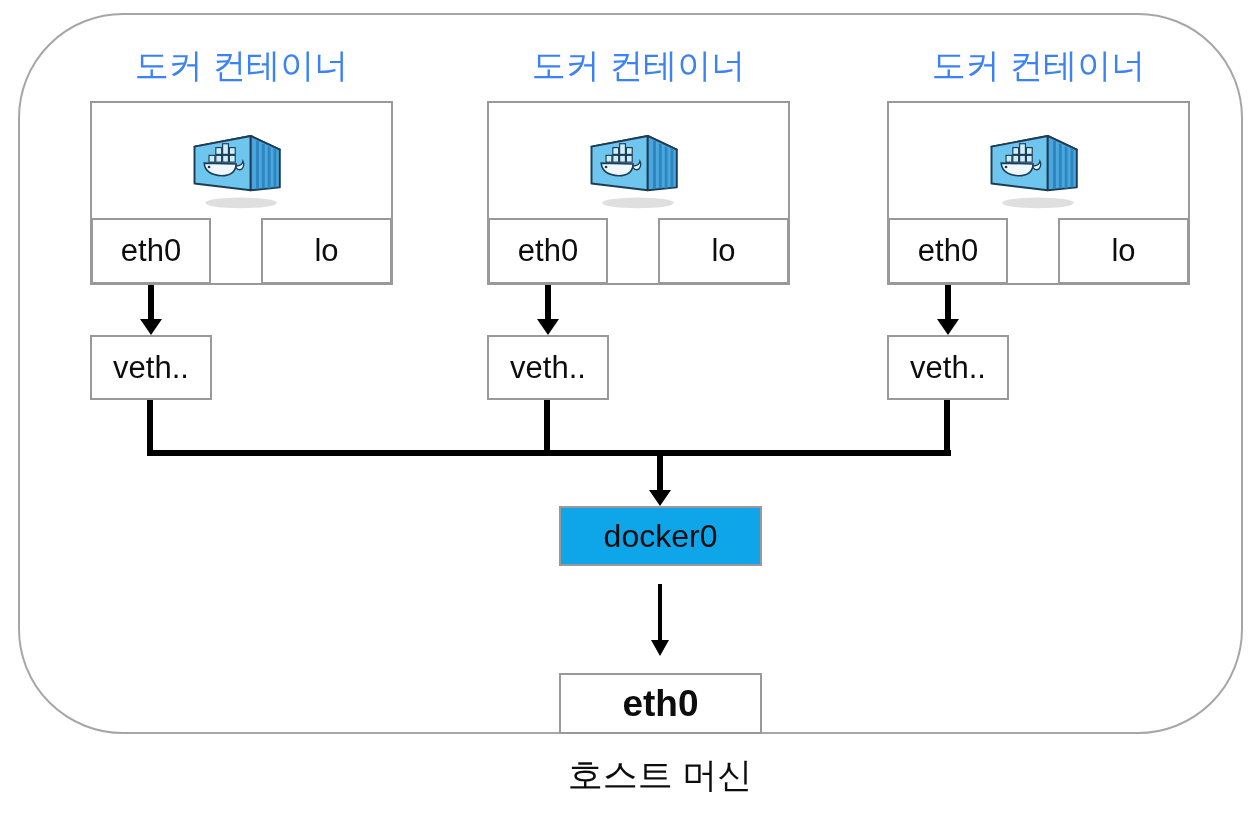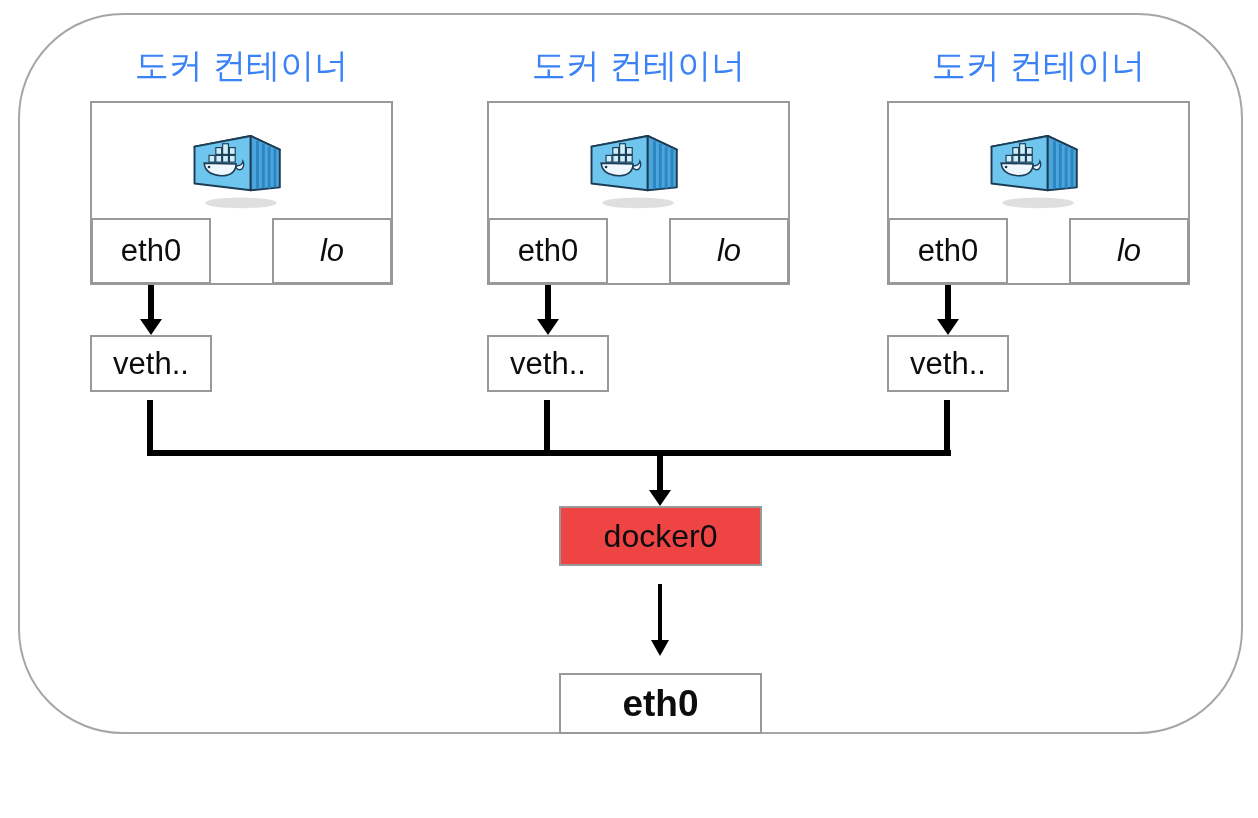--- a/index.html
+++ b/index.html
@@ -26,25 +26,25 @@
     border: 2px solid #999999; background: #ffffff;
   }
   .cbox svg.docker-logo { position: absolute; top: 20px; left: 50%; transform: translateX(-50%); }
 
   .cell {
     position: absolute; bottom: -1px; height: 66px; border: 2px solid #999999;
     display: flex; align-items: center; justify-content: center;
     font-size: 31px; color: #0d0d0d; background: #ffffff;
   }
   .cell.eth { left: -1px; width: 120px; }
-  .cell.lo  { right: -1px; width: 120px; font-style: italic; }
+  .cell.lo  { right: -1px; width: 131px; }
 
   
   .vbox {
-    position: absolute; top: 335px; width: 122px; height: 57px;
+    position: absolute; top: 335px; width: 122px; height: 65px;
     border: 2px solid #999999; background: #ffffff;
     display: flex; align-items: center; justify-content: center;
     font-size: 31px; color: #0d0d0d;
   }
 
   
   .arr { position: absolute; }
   .arr .shaft { position: absolute; background: #000000; }
   .arr .head  { position: absolute; width: 0; height: 0; }
 
@@ -61,21 +61,21 @@
   .arrC .head  { left: 0; top: 56px; border-left: 9px solid transparent; border-right: 9px solid transparent; border-top: 16px solid #000000; }
 
   
   .line { position: absolute; background: #000000; }
   .bus  { left: 147px; top: 450px; width: 804px; height: 6px; }
   .vline { width: 6px; top: 400px; height: 56px; }
 
   
   .bridgebox {
     position: absolute; left: 559px; top: 506px; width: 203px; height: 60px;
-    border: 2px solid #999999; background: #ef4444;
+    border: 2px solid #999999; background: #0ea5e9;
     display: flex; align-items: center; justify-content: center;
     font-size: 32px; color: #0d0d0d;
   }
 
   
   .hostbox {
     position: absolute; left: 559px; top: 673px; width: 203px; height: 61px; z-index: 3;
     border: 2px solid #999999; background: #ffffff;
     display: flex; align-items: center; justify-content: center;
     font-size: 37px; font-weight: bold; color: #0d0d0d;
@@ -197,14 +197,15 @@
 
   <div class="bridgebox">docker0</div>
 
   <div class="arr arrC">
       <div class="shaft"></div>
       <div class="head"></div>
     </div>
 
   <div class="hostbox">eth0</div>
 
+  <div class="hostlabel">호스트 머신</div>
 
 </div>
 
 </body></html>

